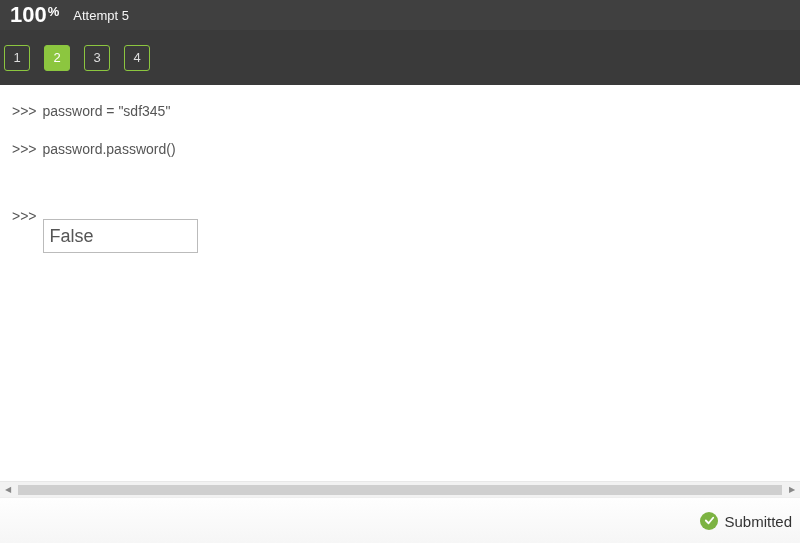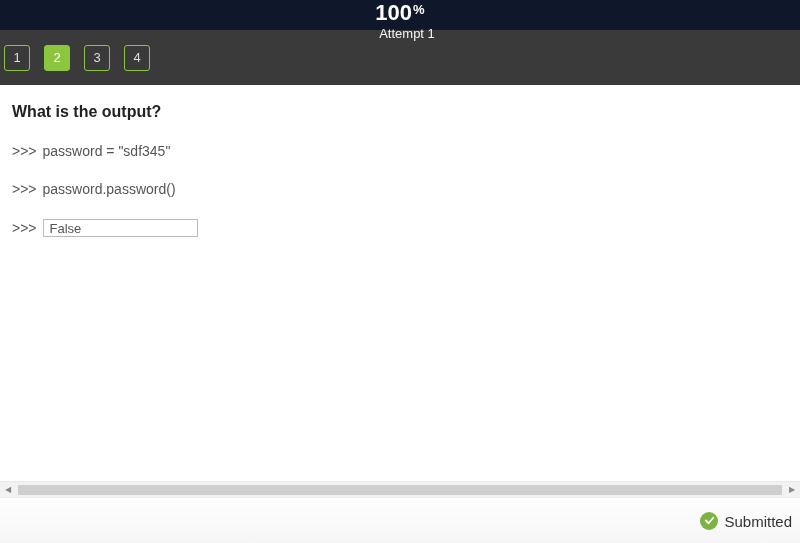--- a/index.html
+++ b/index.html
@@ -1,24 +1,23 @@
 <!DOCTYPE html>
 <html><head>
 <meta charset="utf-8">
 <style>
   * { margin: 0; padding: 0; box-sizing: border-box; }
   html, body { width: 800px; height: 543px; font-family: Arial, Helvetica, sans-serif; overflow: hidden; background: #fff; }
   .header {
-    background: #0f172a;
+    background: #404040;
     height: 30px;
     display: flex;
     align-items: center;
     padding: 0 10px;
     color: #fff;
-    flex-direction: column;
   }
   .score {
     font-weight: bold;
     font-size: 22px;
     display: flex;
     align-items: flex-start;
   }
   .score .pct {
     font-size: 13px;
     margin-top: 2px;
@@ -72,26 +71,27 @@
     color: #555;
     margin-bottom: 22px;
     display: flex;
     align-items: center;
   }
   .prompt {
     margin-right: 6px;
   }
   .answer-input {
     width: 155px;
-    height: 18px;
+    height: 34px;
     border: 1px solid #bbb;
     padding: 2px 6px;
-    font-size: 13px;
+    font-size: 18px;
     color: #555;
     font-family: Arial, Helvetica, sans-serif;
+    margin-top: 40px;
   }
   .hscroll {
     position: absolute;
     left: 0;
     right: 0;
     bottom: 0;
     height: 16px;
     background: #f2f2f2;
     border-top: 1px solid #e8e8e8;
     display: flex;
@@ -142,32 +142,31 @@
   .check-icon svg { width: 11px; height: 11px; }
 </style>
 </head>
 <body>
 
 <div class="header">
   <div class="score">
     <span>100</span>
     <span class="pct">%</span>
   </div>
-  <div class="attempt">Attempt 1</div>
+  <div class="attempt">Attempt 5</div>
 </div>
 
 <div class="navbar">
   <div class="nav-btn">1</div>
   <div class="nav-btn active">2</div>
   <div class="nav-btn">3</div>
   <div class="nav-btn">4</div>
 </div>
 
 <div class="content">
-  <div class="question">What is the output?</div>
 
   <div class="code-line">
     <span class="prompt">&gt;&gt;&gt;</span>
     <span>password = "sdf345"</span>
   </div>
 
   <div class="code-line">
     <span class="prompt">&gt;&gt;&gt;</span>
     <span>password.password()</span>
   </div>

